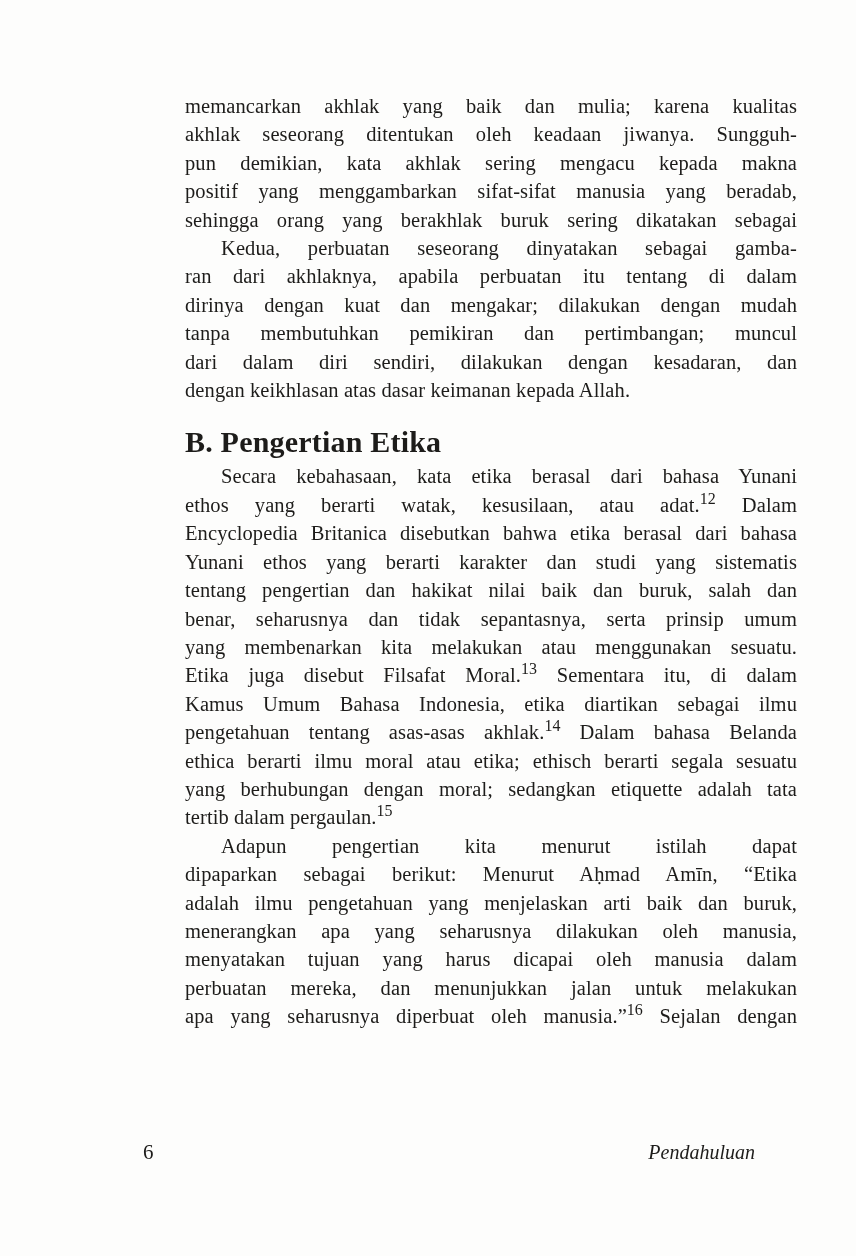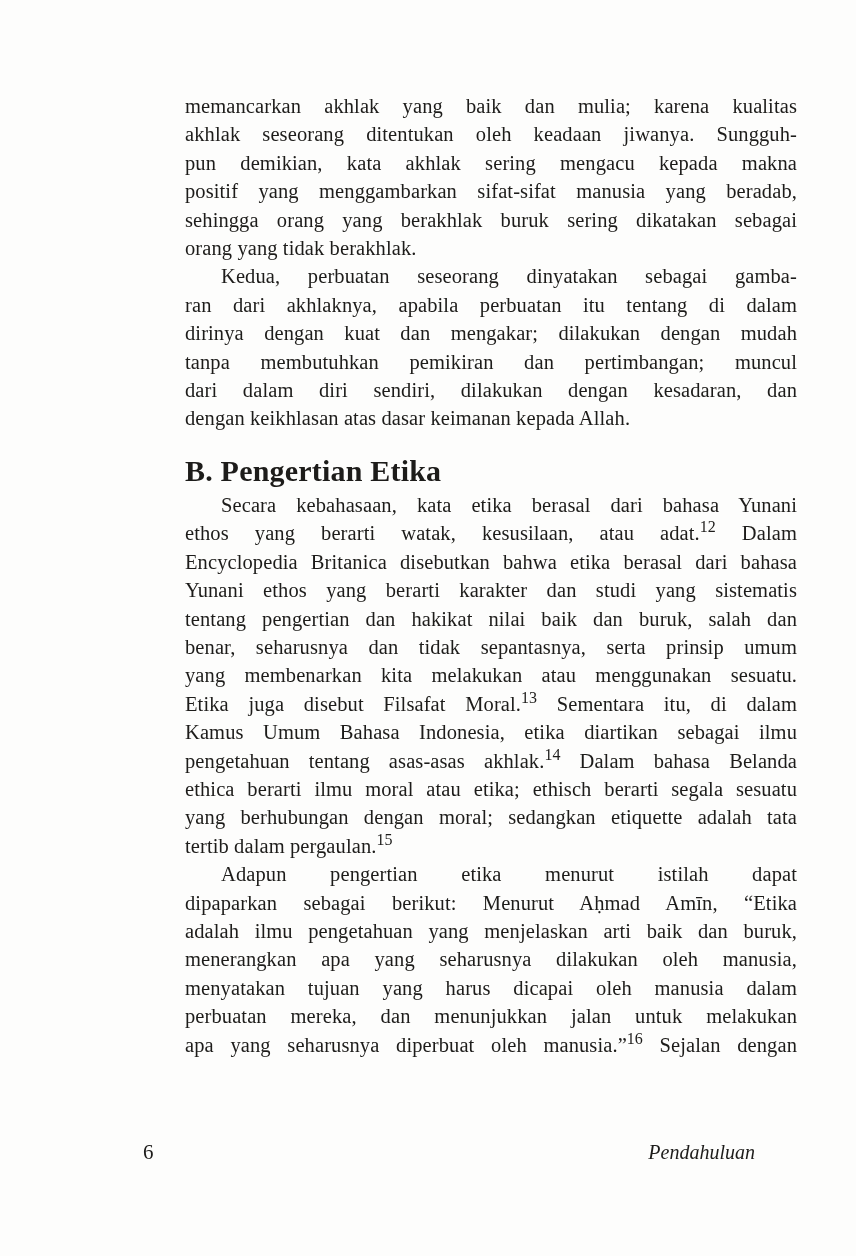--- a/index.html
+++ b/index.html
@@ -80,21 +80,20 @@
 <body>
 
 <div class="page">
   <div class="text-column">
       <div class="para">
         <div class="line"><span>memancarkan akhlak yang baik dan mulia; karena kualitas</span></div>
         <div class="line"><span>akhlak seseorang ditentukan oleh keadaan jiwanya. Sungguh-</span></div>
         <div class="line"><span>pun demikian, kata akhlak sering mengacu kepada makna</span></div>
         <div class="line"><span>positif yang menggambarkan sifat-sifat manusia yang beradab,</span></div>
         <div class="line"><span>sehingga orang yang berakhlak buruk sering dikatakan sebagai</span></div>
-        <div class="line last"><span>orang yang tidak berakhlak.</span></div>
       </div>
       <div class="para">
         <div class="line indent"><span>Kedua, perbuatan seseorang dinyatakan sebagai gamba-</span></div>
         <div class="line"><span>ran dari akhlaknya, apabila perbuatan itu tentang di dalam</span></div>
         <div class="line"><span>dirinya dengan kuat dan mengakar; dilakukan dengan mudah</span></div>
         <div class="line"><span>tanpa membutuhkan pemikiran dan pertimbangan; muncul</span></div>
         <div class="line"><span>dari dalam diri sendiri, dilakukan dengan kesadaran, dan</span></div>
         <div class="line last"><span>dengan keikhlasan atas dasar keimanan kepada Allah.</span></div>
       </div>
       <div class="heading">B. Pengertian Etika</div>
@@ -107,21 +106,21 @@
         <div class="line"><span>benar, seharusnya dan tidak sepantasnya, serta prinsip umum</span></div>
         <div class="line"><span>yang membenarkan kita melakukan atau menggunakan sesuatu.</span></div>
         <div class="line"><span>Etika juga disebut Filsafat Moral.</span><span class="sup">13</span><span> Sementara itu, di dalam</span></div>
         <div class="line"><span class="it">Kamus Umum Bahasa Indonesia</span><span>, etika diartikan sebagai ilmu</span></div>
         <div class="line"><span>pengetahuan tentang asas-asas akhlak.</span><span class="sup">14</span><span> Dalam bahasa Belanda</span></div>
         <div class="line"><span class="it">ethica</span><span> berarti ilmu moral atau etika; </span><span class="it">ethisch</span><span> berarti segala sesuatu</span></div>
         <div class="line"><span>yang berhubungan dengan moral; sedangkan </span><span class="it">etiquette</span><span> adalah tata</span></div>
         <div class="line last"><span>tertib dalam pergaulan.</span><span class="sup">15</span></div>
       </div>
       <div class="para">
-        <div class="line indent"><span>Adapun pengertian etika menurut istilah dapat</span></div>
+        <div class="line indent"><span>Adapun pengertian kita menurut istilah dapat</span></div>
         <div class="line"><span>dipaparkan sebagai berikut: Menurut Aḥmad Amīn, “Etika</span></div>
         <div class="line"><span>adalah ilmu pengetahuan yang menjelaskan arti baik dan buruk,</span></div>
         <div class="line"><span>menerangkan apa yang seharusnya dilakukan oleh manusia,</span></div>
         <div class="line"><span>menyatakan tujuan yang harus dicapai oleh manusia dalam</span></div>
         <div class="line"><span>perbuatan mereka, dan menunjukkan jalan untuk melakukan</span></div>
         <div class="line"><span>apa yang seharusnya diperbuat oleh manusia.”</span><span class="sup">16</span><span> Sejalan dengan</span></div>
       </div>
     </div>
   <div class="footer">
     <span class="pagenum">6</span>

